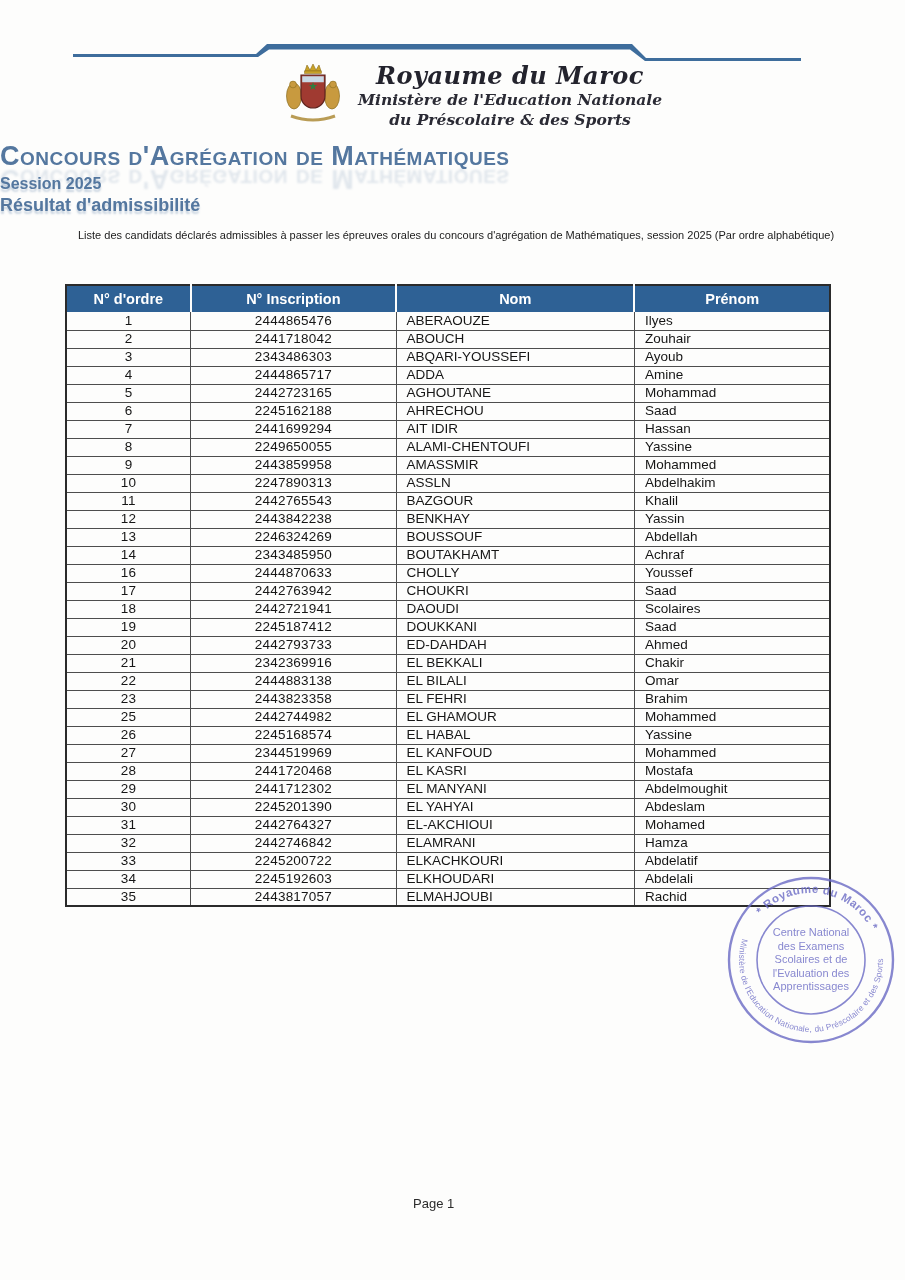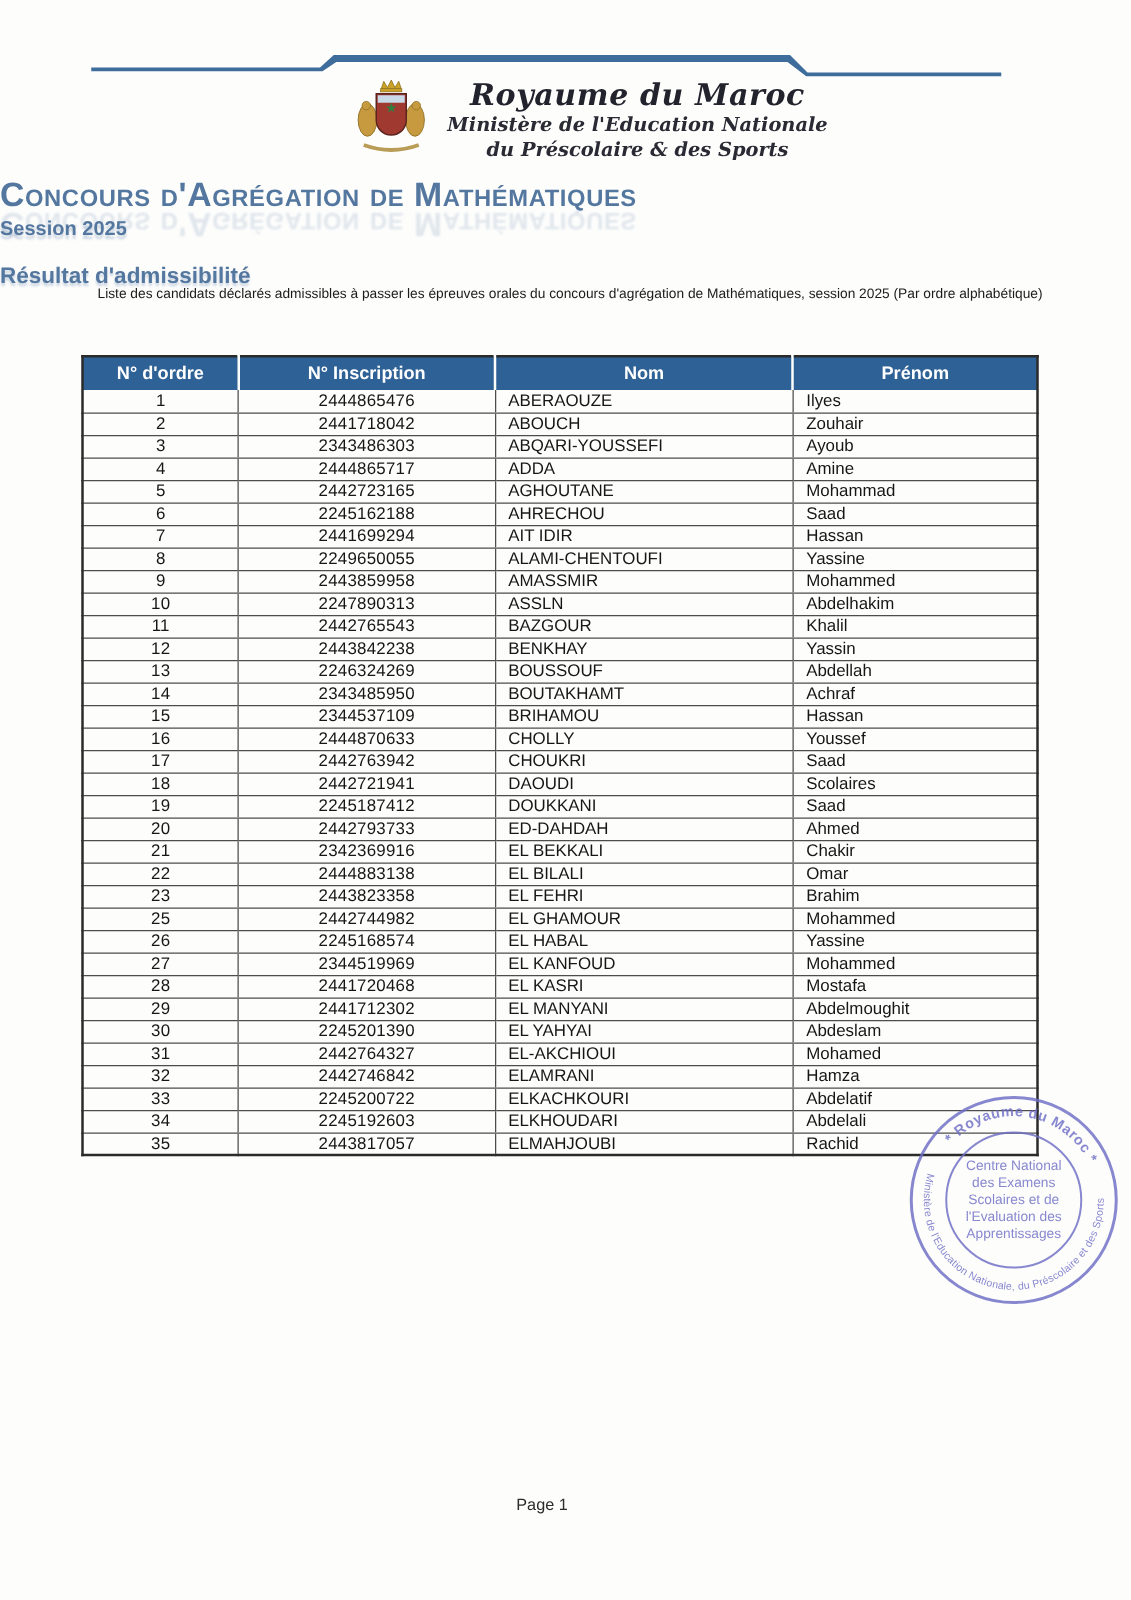--- a/index.html
+++ b/index.html
@@ -41,21 +41,21 @@
     position:absolute; left:0; right:0; top:78%;
     transform:scaleY(-1);
     opacity:0.17; filter:blur(1px);
     pointer-events:none;
   }
   .session-line, .result-line {
     color:#54779f; font-weight:bold;
     text-shadow:0 3px 2px rgba(84,119,162,0.30);
   }
   .session-line { font-size:16px; margin-top:4px; }
-  .result-line  { font-size:18px; margin-top:17px; }
+  .result-line  { font-size:18px; margin-top:2px; }
 
   
   .intro {
     position:absolute; left:78px; top:227px; width:766px;
     font-size:11px; line-height:1.5; color:#1b1b1b;
   }
 
   
   .results-table {
     position:absolute; left:65px; top:284px; width:766px;
@@ -224,26 +224,20 @@
           <td>13</td>
           <td>2246324269</td>
           <td>BOUSSOUF</td>
           <td>Abdellah</td>
         </tr>
         <tr>
           <td>14</td>
           <td>2343485950</td>
           <td>BOUTAKHAMT</td>
           <td>Achraf</td>
-        </tr>
-        <tr>
-          <td>15</td>
-          <td>2344537109</td>
-          <td>BRIHAMOU</td>
-          <td>Hassan</td>
         </tr>
         <tr>
           <td>16</td>
           <td>2444870633</td>
           <td>CHOLLY</td>
           <td>Youssef</td>
         </tr>
         <tr>
           <td>17</td>
           <td>2442763942</td>

